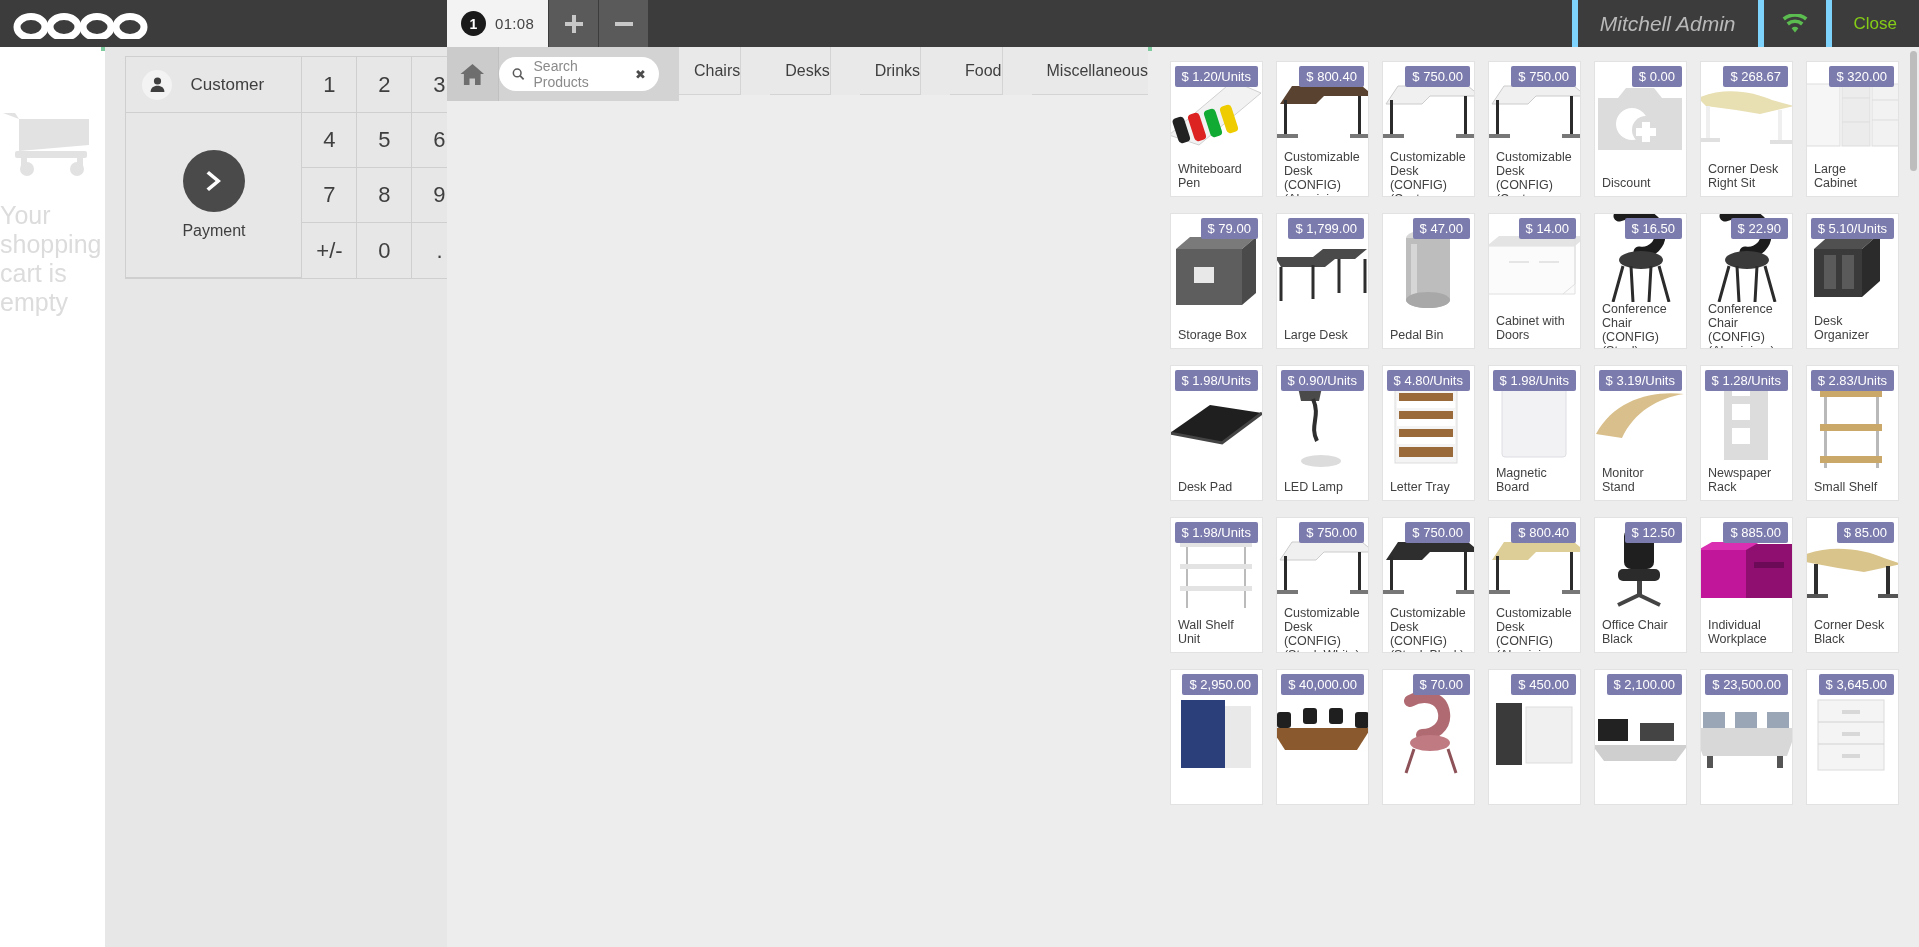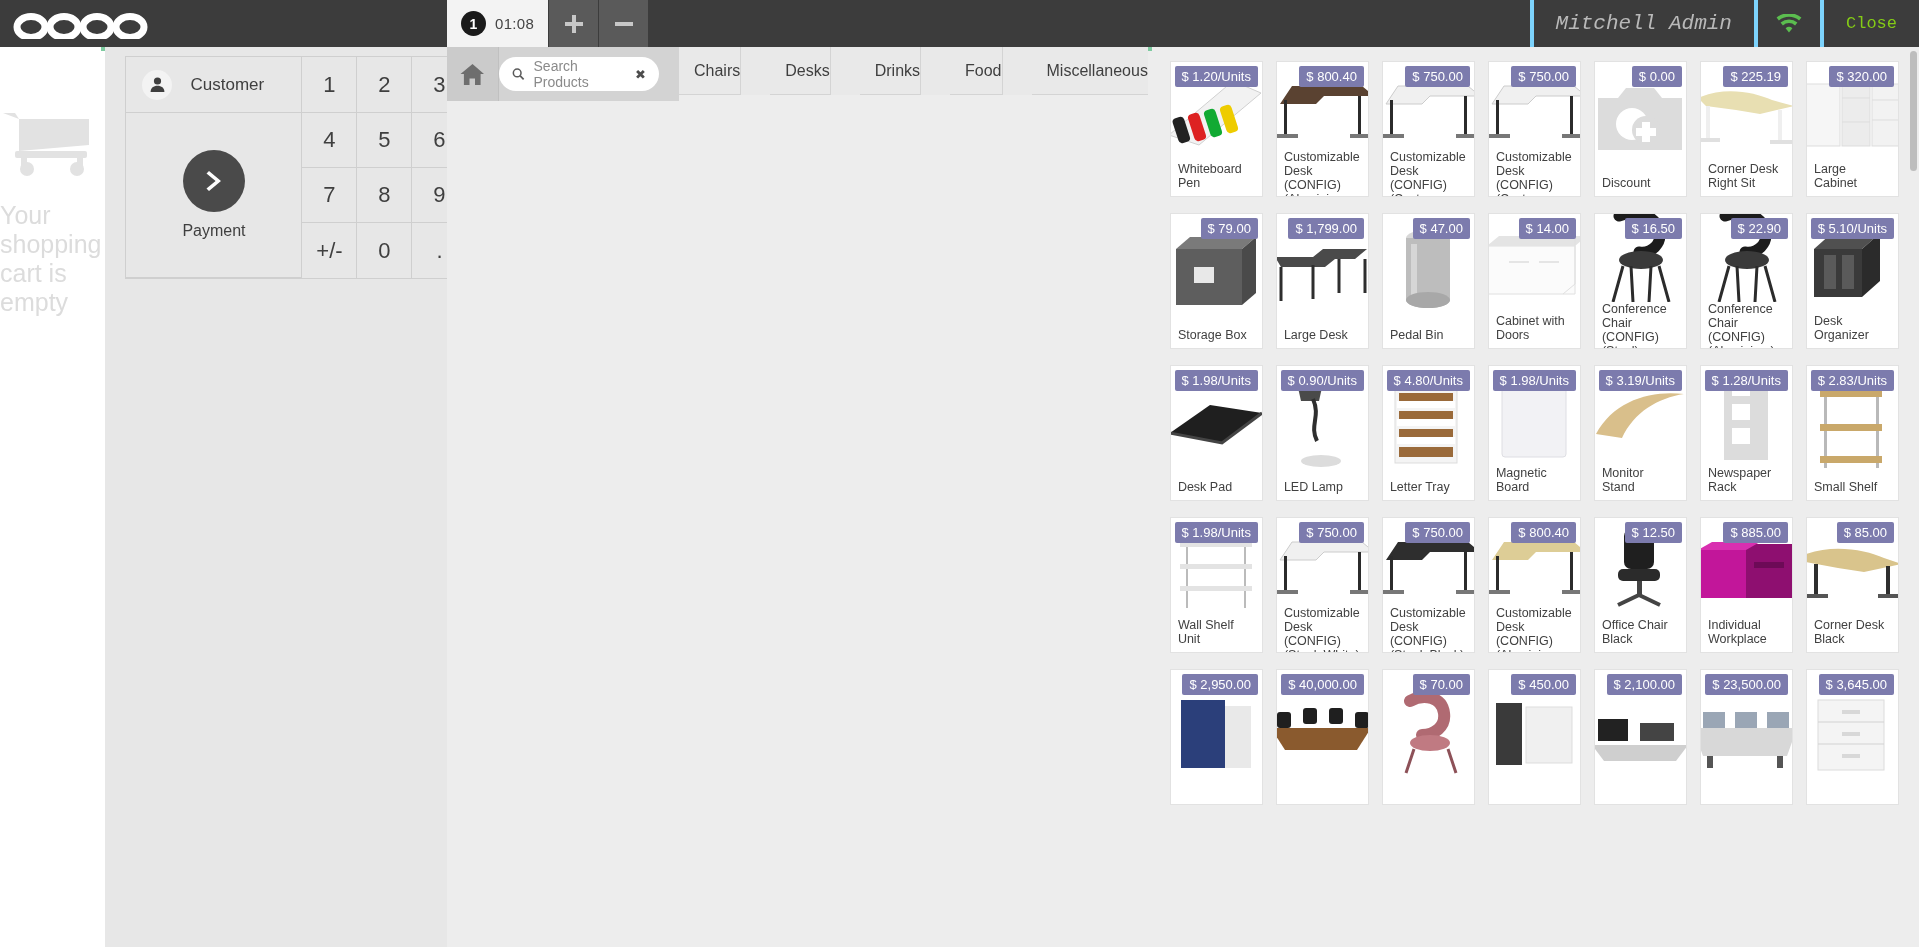--- a/index.html
+++ b/index.html
@@ -34,21 +34,21 @@
   .order-timer { font-size: 15px; color: #444; letter-spacing: .3px; }
   .tab-btn {
     width: 50px; background: #5a5a5a; color: #cfcfcf;
     display: flex; align-items: center; justify-content: center;
     font-size: 27px; line-height: 1; border-left: 1px solid #3c3c3c;
   }
   .topbar-spacer { flex: 1 1 auto; }
   .topbar-right { display: flex; align-items: stretch; }
   .tb-cell {
     display: flex; align-items: center; justify-content: center; padding: 0 18px;
-    border-left: 4px solid #7dd3fc; font-size: 19px; font-family: Liberation Mono, monospace;
+    border-left: 6px solid #7dd3fc; font-size: 19px;
   }
   .username { font-style: italic; color: #b9b9b9; font-size: 21px; padding: 0 22px; }
   .close-btn { color: #84cc16; font-size: 17px; padding: 0 22px; }
   .wifi-ico { color: #5bbd4f; }
 
   
   .body { flex: 1 1 auto; display: flex; min-height: 0; }
 
   
   .leftpane {
@@ -369,21 +369,21 @@
                 <svg width="92" height="74" viewBox="0 0 92 74">
                   <path d="M4 16h20l8-10h28l8 10h20v52H4z" rx="6" fill="#dcdcdc"></path>
                   <circle cx="38" cy="42" r="16" fill="#fff"></circle>
                   <circle cx="52" cy="48" r="14" fill="#dcdcdc"></circle>
                   <path d="M48 40h8v6h6v8h-6v6h-8v-6h-6v-8h6z" fill="#fff"></path>
                 </svg>
               </div>
               <div class="pname">Discount</div>
             </div>
             <div class="pcard">
-              <div class="price-tag">$ 225.19</div>
+              <div class="price-tag">$ 268.67</div>
               <div class="pimg">
                 <svg width="120" height="72" viewBox="0 0 120 72">
                   <path d="M12 22c26-12 56-6 74 2l22 6-34 8-24-4-30-4z" fill="#e8dfb2"></path>
                   <rect x="20" y="30" width="4" height="34" fill="#efefef"></rect>
                   <rect x="92" y="34" width="4" height="32" fill="#efefef"></rect>
                   <rect x="12" y="62" width="22" height="4" fill="#e0e0e0"></rect>
                   <rect x="84" y="64" width="22" height="4" fill="#e0e0e0"></rect>
                 </svg>
               </div>
               <div class="pname">Corner Desk Right Sit</div>

